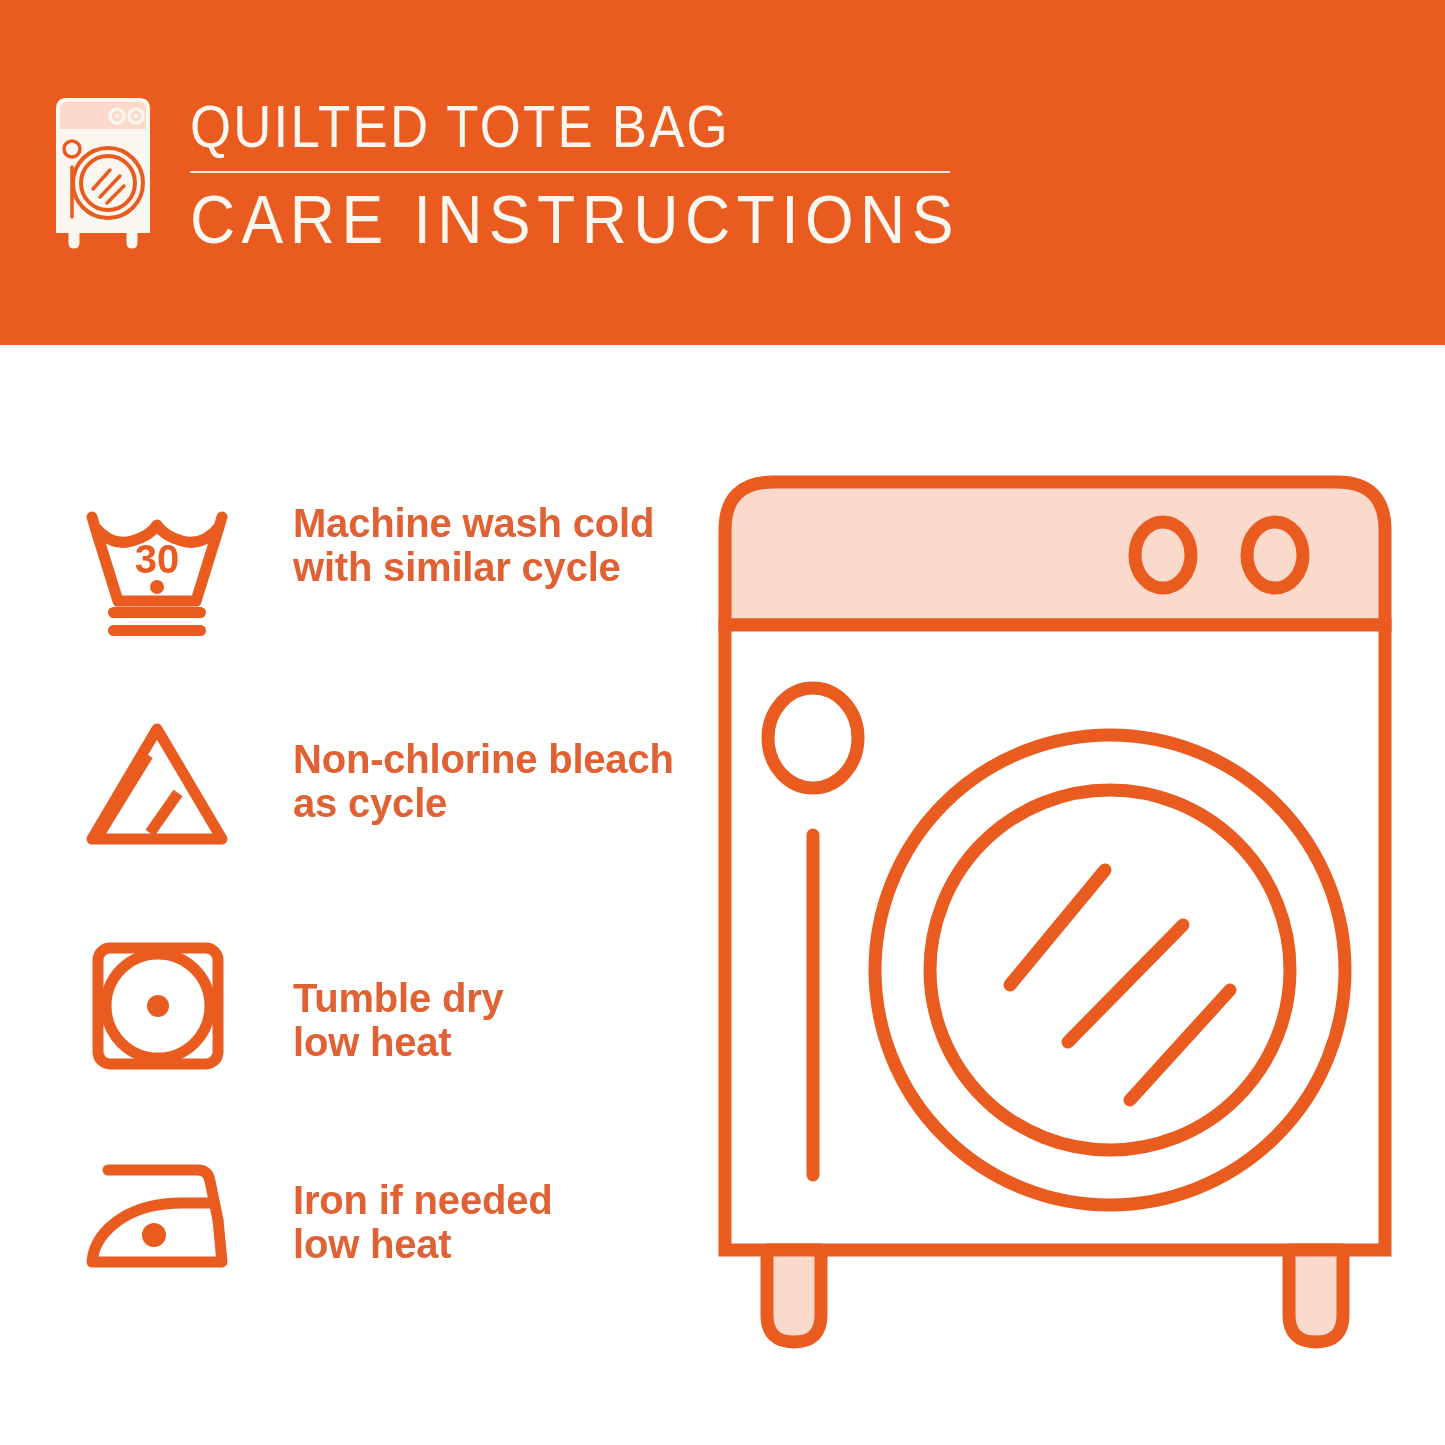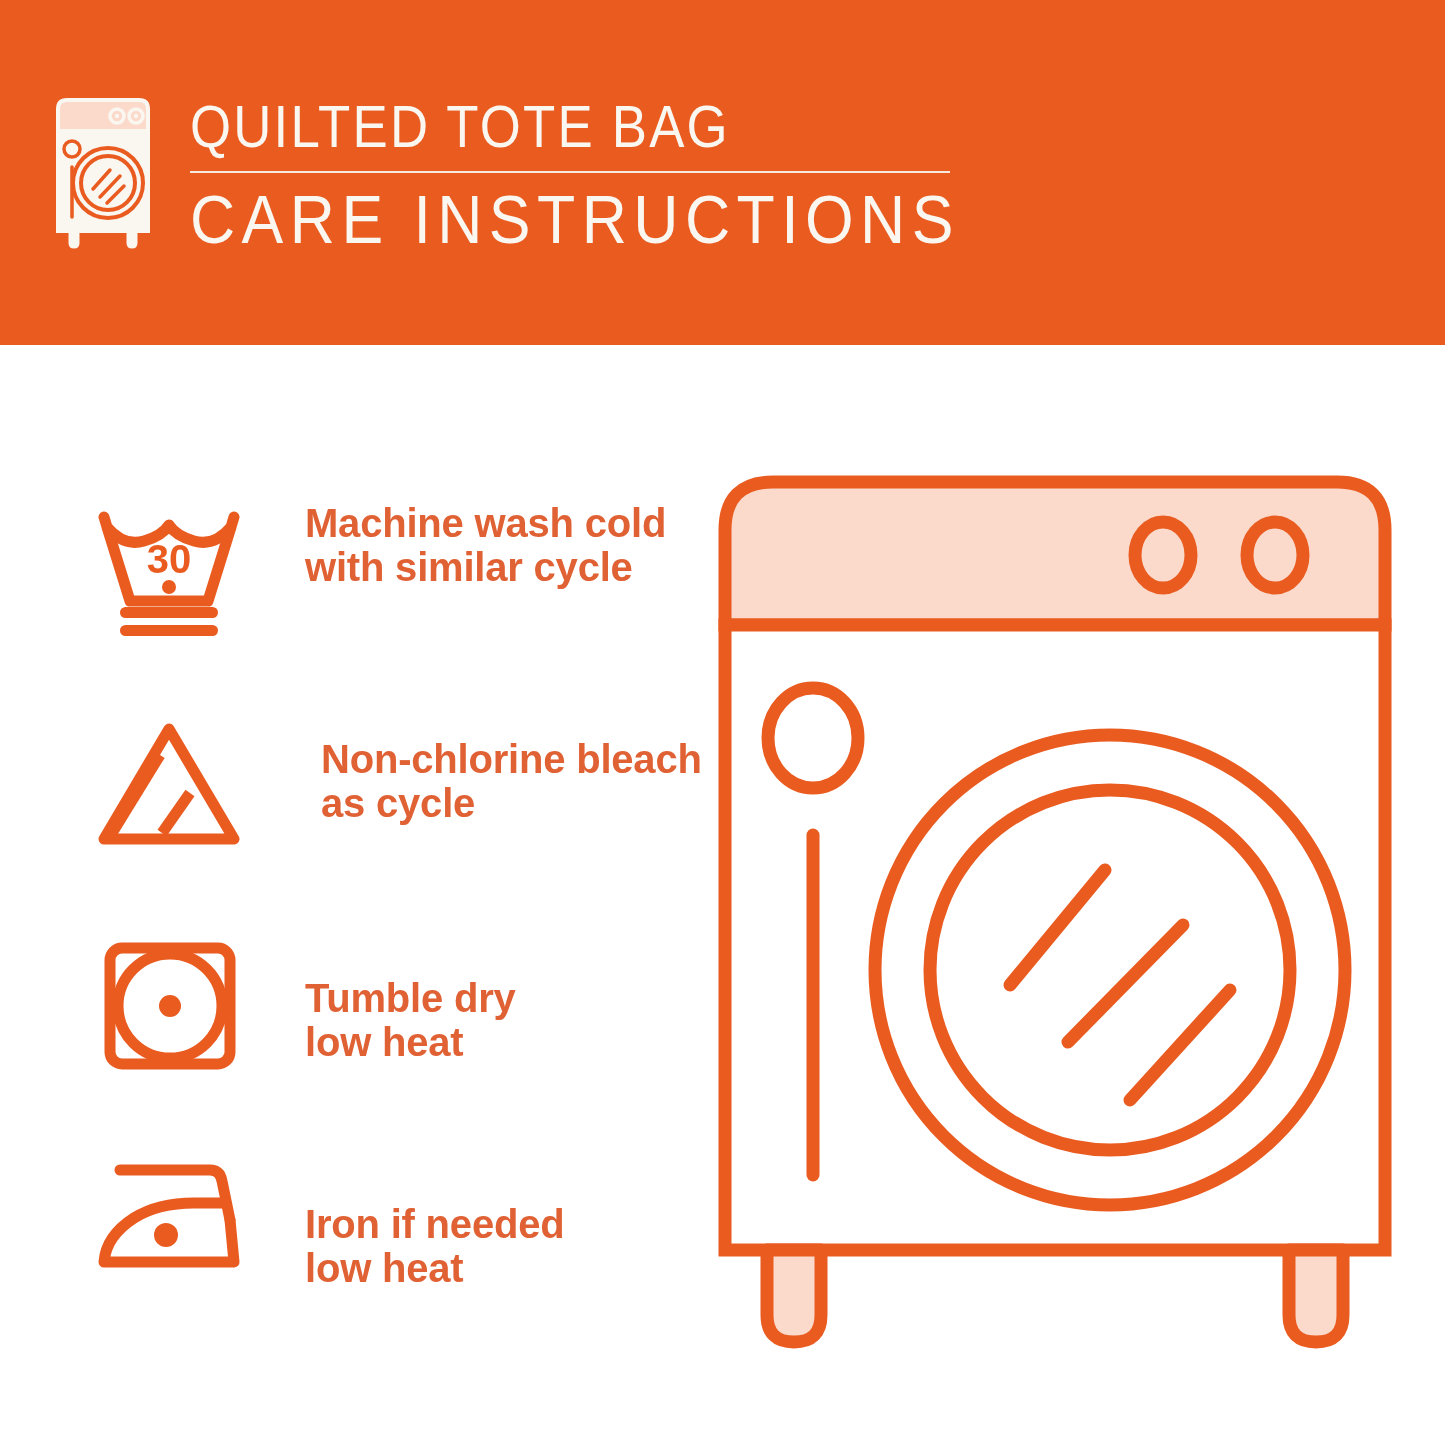--- a/index.html
+++ b/index.html
@@ -57,34 +57,34 @@
     letter-spacing:7px;
     font-weight:400;
     transform:scaleX(0.92);
     transform-origin:left center;
     white-space:nowrap;
   }
 
   
   .care-list {
     position:absolute;
-    left:12px; top:345px;
+    left:0; top:345px;
     width:700px; height:952px;padding-left:44px;
   }
   .care-row {
     position:absolute;
     left:70px;
     display:flex;
     align-items:flex-start;
     width:620px;
   }
   .care-row.r0 { top:150px; }
-  .care-row.r1 { top:370px;gap:16px; }
+  .care-row.r1 { top:370px; }
   .care-row.r2 { top:585px;align-items:center; }
-  .care-row.r3 { top:805px;align-items:flex-end; }
+  .care-row.r3 { top:805px; }
 
   .care-symbol {
     width:175px;
     flex:0 0 175px;
     display:flex;
     align-items:center;
     justify-content:center;
   }
   .care-symbol.sym-wash   { height:150px; }
   .care-symbol.sym-bleach { height:140px; }

